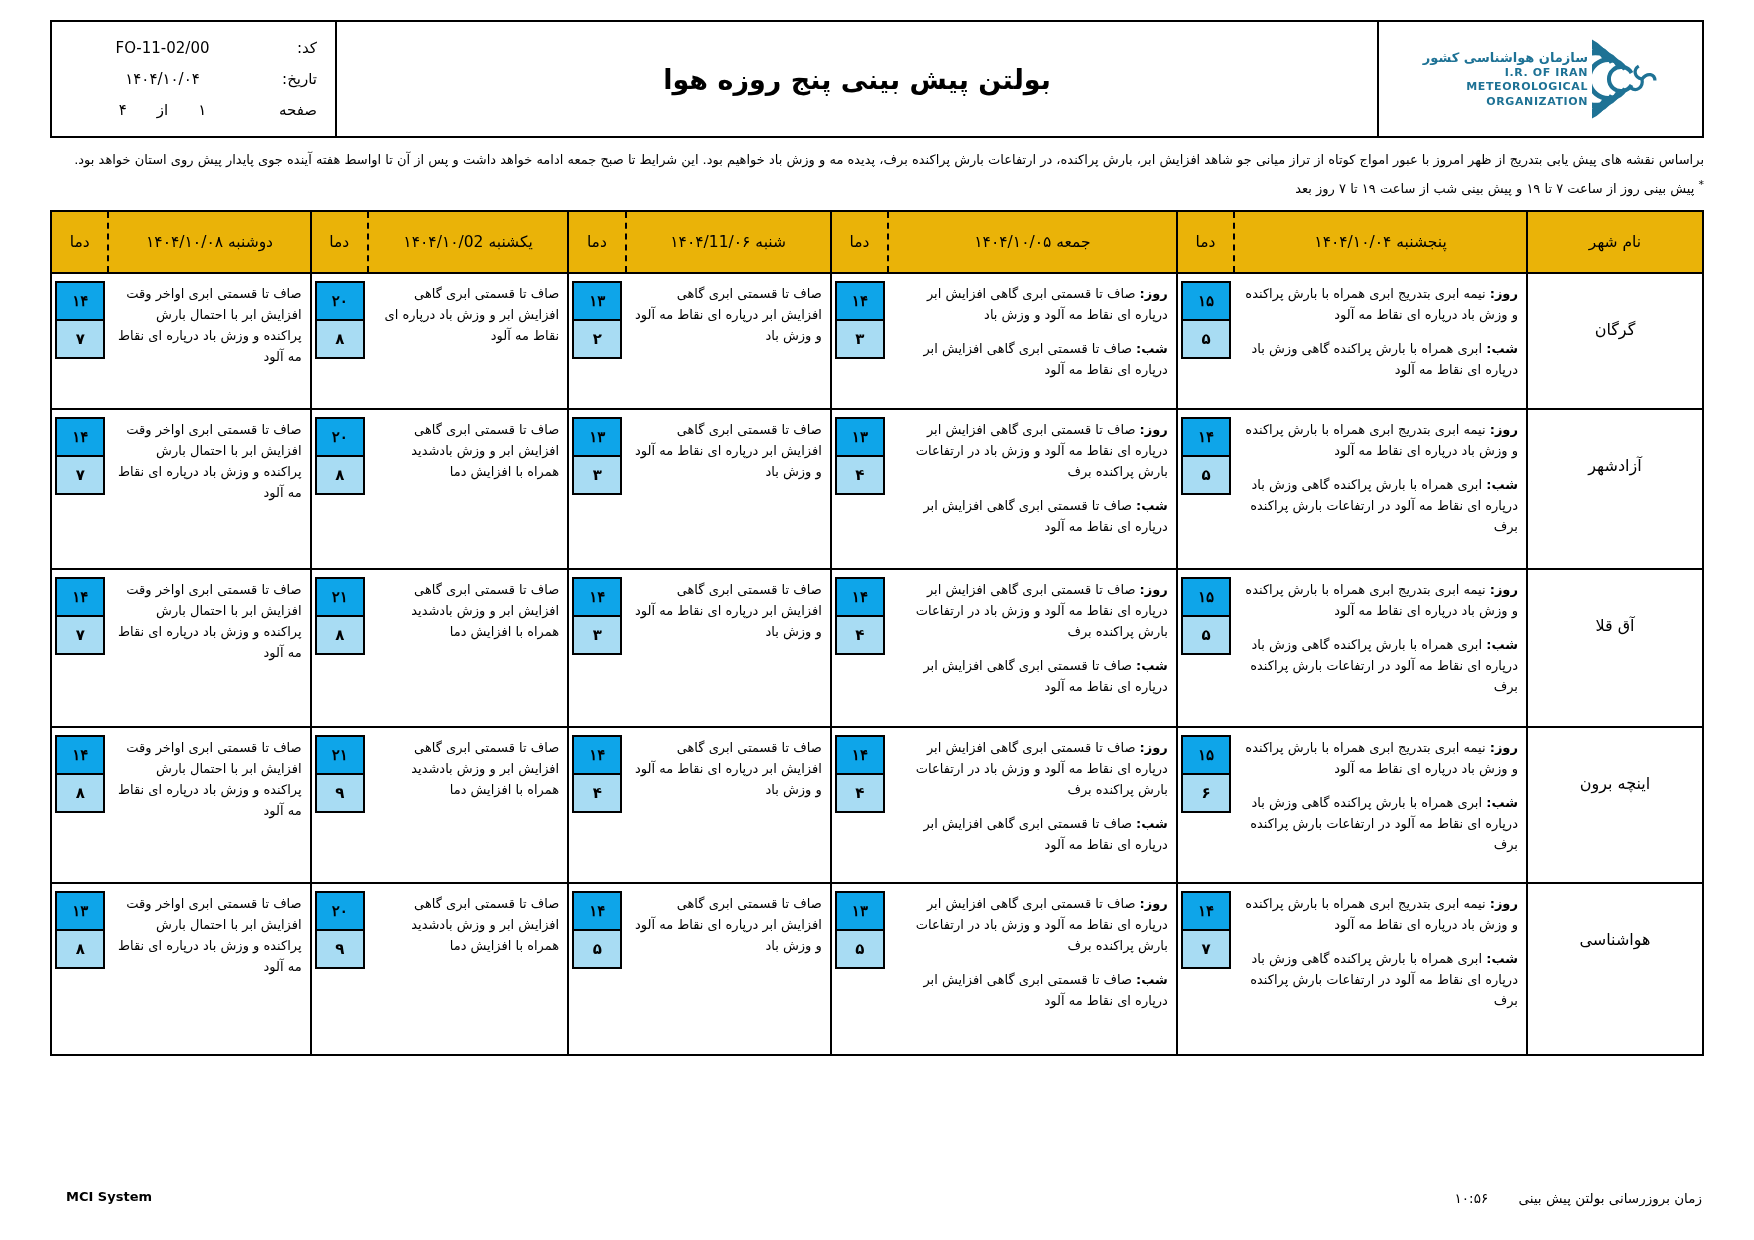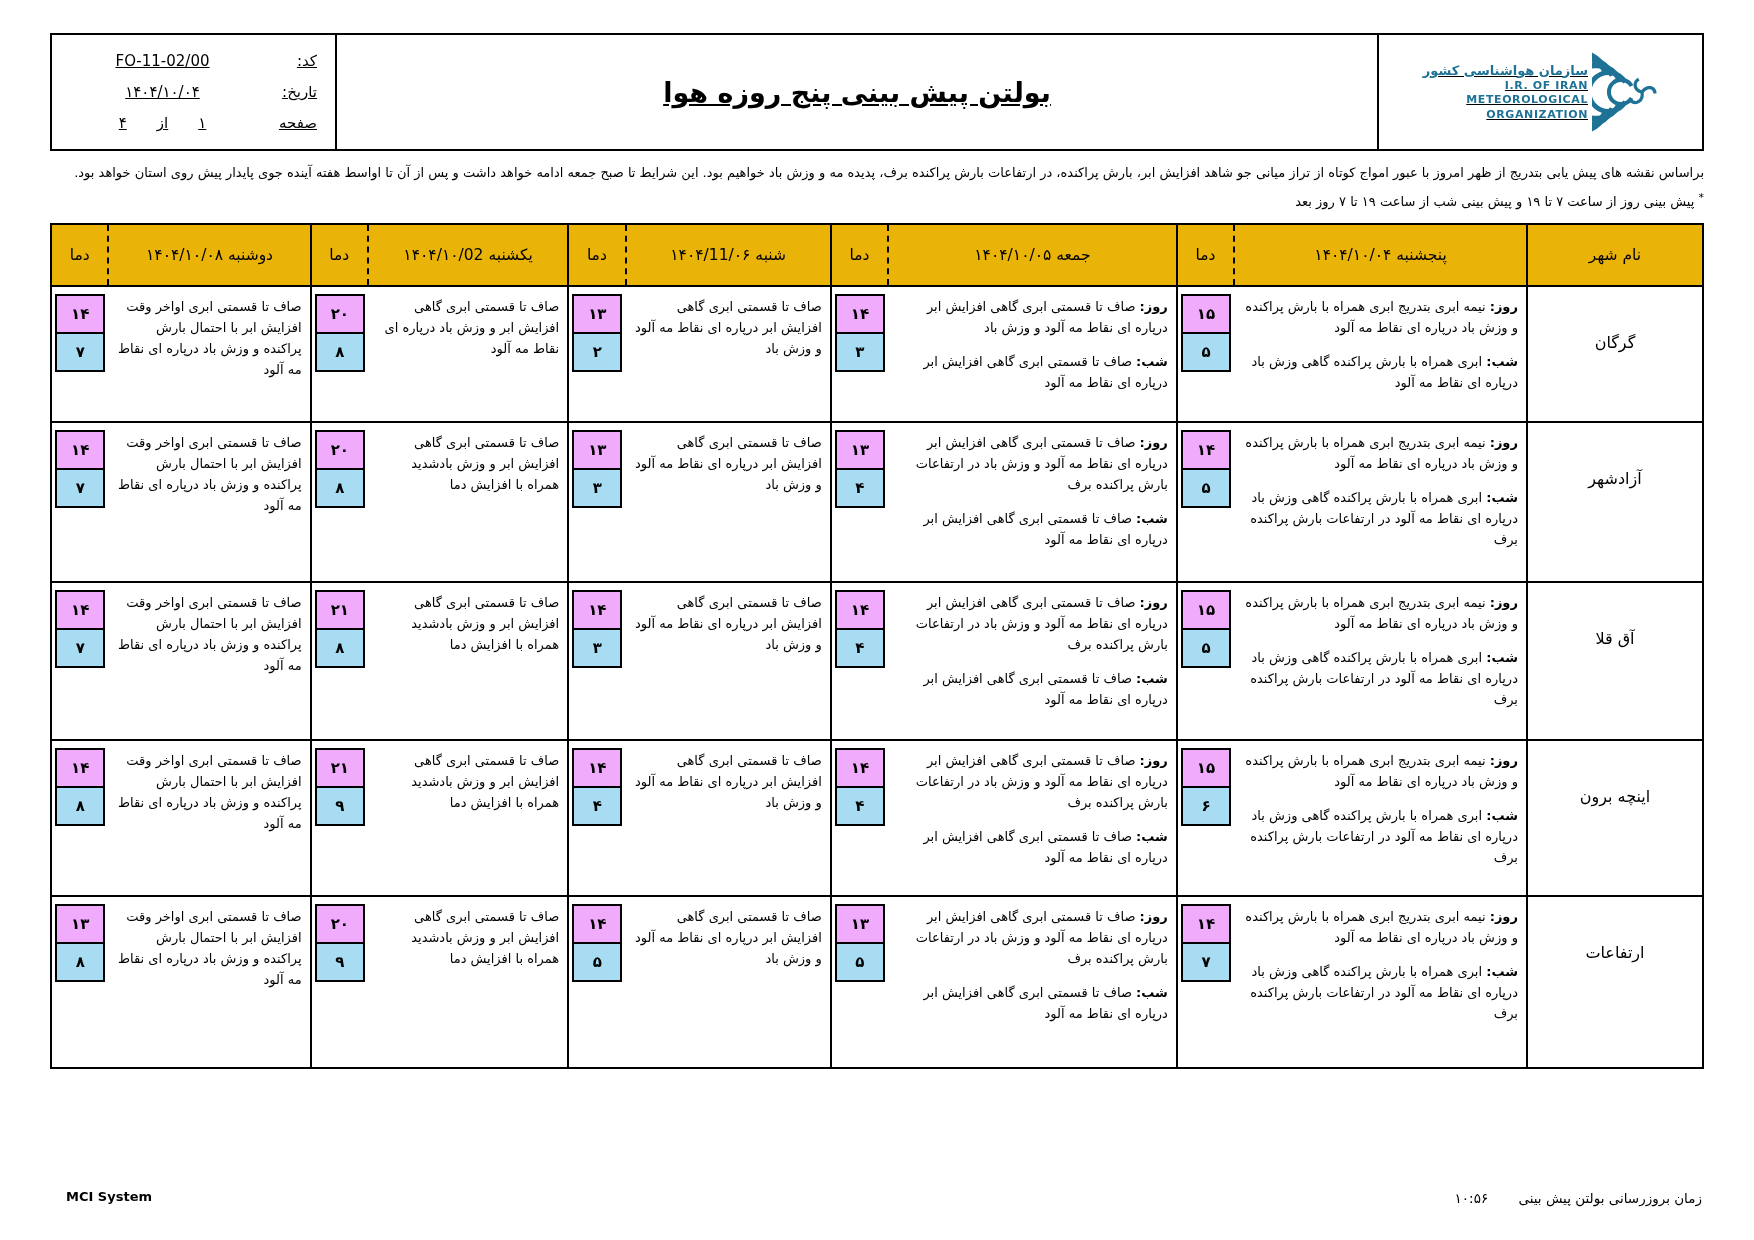--- a/index.html
+++ b/index.html
@@ -4,22 +4,22 @@
 <style>
   * { box-sizing: border-box; }
   html,body { margin:0; padding:0; background:#e8e8e8; }
   .page {
     width:1754px; height:1240px; background:#fff; position:relative;
     font-family:"DejaVu Sans", sans-serif; color:#000; overflow:hidden;
     direction:rtl;
   }
   
   .header-bar {
-    margin:33px 50px 0 50px; height:118px;
-    border:2px solid #000; display:flex; align-items:stretch;text-decoration:underline;
+    margin:20px 50px 0 50px; height:118px;
+    border:2px solid #000; display:flex; align-items:stretch;
   }
   .logo-box {
     width:325px; border-left:2px solid #000;
     display:flex; flex-direction:row; align-items:center;
     justify-content:flex-start; padding:6px 10px; gap:4px;
   }
   .logo-mark { flex:0 0 auto; }
   .logo-text { direction:ltr; text-align:right; color:#1e7295; line-height:1.32; }
   .logo-text .fa-line { font-size:13px; font-weight:bold; font-family:"DejaVu Sans", sans-serif; }
   .logo-text .en-line { font-size:11px; letter-spacing:0.6px; font-weight:bold; }
@@ -59,21 +59,21 @@
   .fct td.city { text-align:center; font-size:16px; padding-top:46px; }
   .fct td.fc { font-size:13px; line-height:1.62; padding:9px 8px 2px 8px; }
   .fct td.fc p { margin:0 0 13px 0; }
   .fct td.fc b { font-weight:bold; }
   .fct td.tcell { padding-top:7px; }
   .tbox {
     width:50px; height:40px; margin:0 auto; border:2px solid #000;
     display:flex; align-items:center; justify-content:center;
     font-size:15px; font-weight:bold;
   }
-  .tbox.day { background:#f0abfc; }
+  .tbox.day { background:#0ea5e9;font-family:Liberation Serif, serif; }
   .tbox.night { background:#a8dcf3; margin-top:-2px; }
   tr.r0 { height:136px; } tr.r1 { height:160px; } tr.r2 { height:158px; }
   tr.r3 { height:156px; } tr.r4 { height:172px; }
   
   .footer-left {
     position:absolute; left:66px; bottom:36px; direction:ltr;
     font-size:13px; font-weight:bold;
   }
   .footer-right { position:absolute; right:52px; bottom:34px; font-size:13.5px; }
   .footer-right .time { margin-right:26px; }
@@ -319,21 +319,21 @@
             </td>
             <td class="fc">
               <p>صاف تا قسمتی ابری اواخر وقت افزایش ابر با احتمال بارش پراکنده و وزش باد درپاره ای نقاط مه آلود</p>
             </td>
             <td class="tcell">
               <div class="tbox day">۱۴</div>
               <div class="tbox night">۸</div>
             </td>
           </tr>
           <tr class="r4">
-            <td class="city">ارتفاعات</td>
+            <td class="city">هواشناسی</td>
             <td class="fc">
               <p><b>روز:</b> نیمه ابری بتدریج ابری همراه با بارش پراکنده و وزش باد درپاره ای نقاط مه آلود</p>
               <p><b>شب:</b> ابری همراه با بارش پراکنده گاهی وزش باد درپاره ای نقاط مه آلود در ارتفاعات بارش پراکنده برف</p>
             </td>
             <td class="tcell">
               <div class="tbox day">۱۴</div>
               <div class="tbox night">۷</div>
             </td>
             <td class="fc">
               <p><b>روز:</b> صاف تا قسمتی ابری گاهی افزایش ابر درپاره ای نقاط مه آلود و وزش باد در ارتفاعات بارش پراکنده برف</p>

